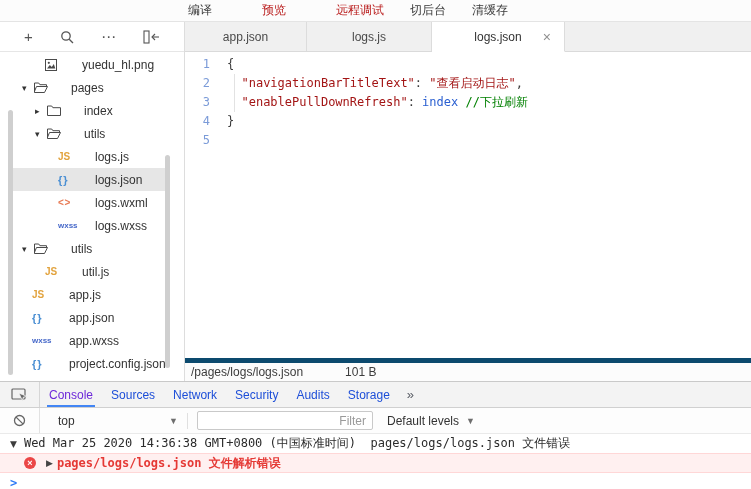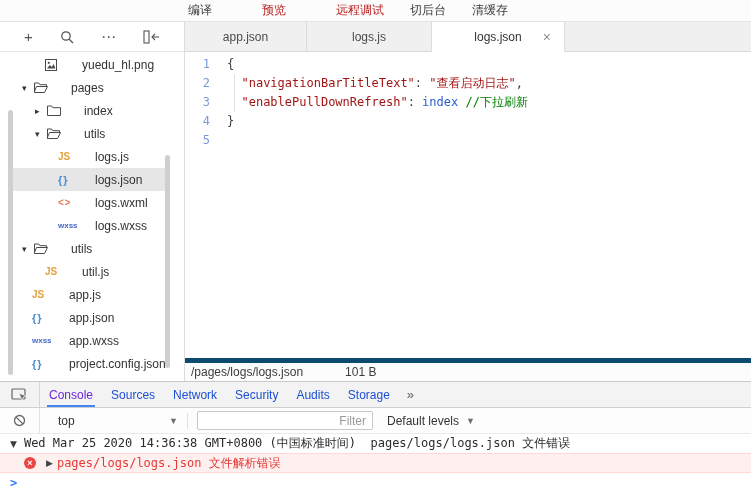--- a/index.html
+++ b/index.html
@@ -78,21 +78,21 @@
   .console{font-family:"DejaVu Sans Mono","Liberation Mono",monospace;font-size:12px;}
   .log-row{height:19px;display:flex;align-items:center;padding-left:10px;color:#2b2b2b;}
   .log-caret{font-size:9px;color:#3c3c3c;margin-right:7px;font-family:"DejaVu Sans",sans-serif;}
   .log-text{white-space:pre;}
   .error-row{height:20px;display:flex;align-items:center;background:var(--c-error_bg,#fff0f0);
              border-top:1px solid var(--c-error_border,#ffd7d7);border-bottom:1px solid var(--c-error_border,#ffd7d7);
              padding-left:24px;}
   .err-icon{width:12px;height:12px;border-radius:50%;background:#eb4646;color:#fff;font-size:9px;
             line-height:12px;text-align:center;flex:none;font-family:"Liberation Sans",sans-serif;font-weight:bold;}
   .err-caret{font-size:9px;color:#444;margin:0 4px 0 10px;font-family:"DejaVu Sans",sans-serif;}
-  .err-source{color:var(--c-error_text,#e53935);white-space:pre;}
+  .err-source{color:var(--c-error_text,#e53935);white-space:pre;font-weight:bold;}
   .err-detail{color:var(--c-error_detail,#ef7070);margin-left:14px;white-space:pre;}
   .prompt-row{padding:3px 0 0 10px;color:#2f7bf6;font-weight:bold;}
 </style>
 </head>
 <body>
 
 <div class="app">
 
   <div class="toolbar">
     <div class="tb-left">

